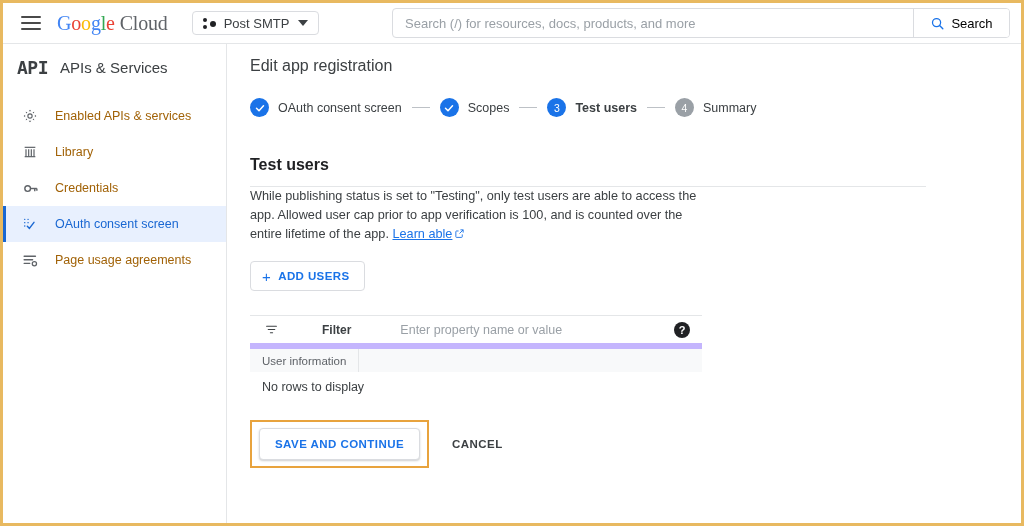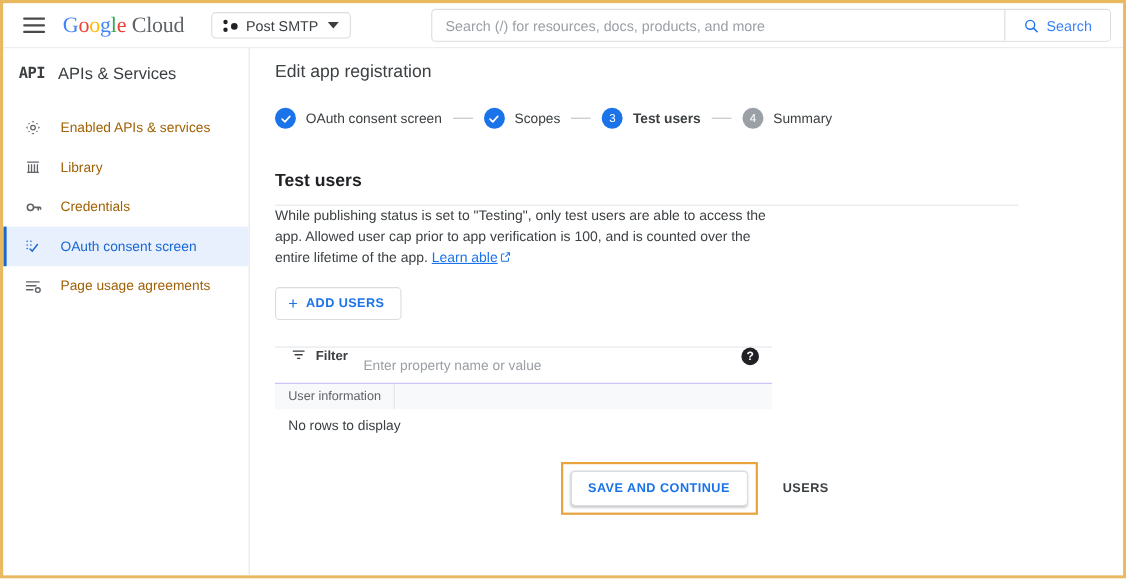--- a/index.html
+++ b/index.html
@@ -76,37 +76,37 @@
   #search-input {
     flex: 1; border: 0; outline: 0;
     padding: 0 12px; font-size: 13px; color: #3c4043;
     background: transparent;
     font-family: "Liberation Sans", sans-serif;
   }
   #search-input::placeholder { color: #9aa0a6; }
   .search-btn {
     width: 96px; border-left: 1px solid #dadce0;
     display: flex; align-items: center; justify-content: center; gap: 6px;
-    color: #3b82f6; font-size: 13px; background: #fff; cursor: pointer;
+    color: #000000; font-size: 13px; background: #fff; cursor: pointer;
   }
 
   
   #sidebar {
     position: absolute; left: 0; top: 41px;
     width: 224px; height: 479px;
     background: #fff;
     border-right: 1px solid #e4e6e8;
   }
   .side-title {
     display: flex; align-items: center; gap: 12px;
     height: 46px; padding-left: 14px;
   }
   .api-badge {
     font-family: "DejaVu Sans Mono", monospace;
-    font-size: 14px; font-weight: bold; letter-spacing: -0.5px;
+    font-size: 18px; font-weight: bold; letter-spacing: -0.5px;
     color: #3c4043;
   }
   .side-title-text { font-size: 15px; color: #3c4043; }
   .nav-list { margin-top: 8px; }
   .nav-item {
     position: relative;
     display: flex; align-items: center; gap: 16px;
     height: 36px; padding-left: 18px;
     font-size: 12.5px; color: #a16207; cursor: pointer;
   }
@@ -181,23 +181,24 @@
     cursor: pointer;
   }
   .plus { font-size: 15px; font-weight: normal; line-height: 1; }
 
   .table-card {
     margin-top: 24px;
     width: 452px;
     border-top: 1px solid #e4e6e8;
   }
   .filter-row {
-    height: 33px; display: flex; 
+    height: 33px; display: flex; align-items: center;
     padding: 0 12px 0 14px;
-    border-bottom: 1px solid #c4b5fd;
+    border-bottom: 6px solid #c4b5fd;
+    gap: 35px;
   }
   .filter-ico { width: 15px; height: 13px; margin-right: 8px; flex: none; }
   .filter-label { font-size: 12px; font-weight: bold; color: #3c4043; margin-right: 12px; }
   .filter-input {
     flex: 1; border: 0; outline: 0; background: transparent;
     font-size: 12.5px; color: #3c4043;
     font-family: "Liberation Sans", sans-serif;
   }
   .filter-input::placeholder { color: #9aa0a6; }
   .help-ico {
@@ -216,21 +217,21 @@
     padding: 0 12px 0 12px; height: 100%;
     display: flex; align-items: center;
     border-right: 1px solid #e4e6e8;
   }
   .th.filler { flex: 1; border-right: 0; }
   .empty-row {
     height: 30px; display: flex; align-items: center;
     padding-left: 12px; font-size: 12.5px; color: #3c4043;
   }
 
-  .actions { margin-top: 18px; display: flex; align-items: center; justify-content: center; }
+  .actions { margin-top: 18px; display: flex; align-items: center; }
   .highlight-box {
     border: 2px solid #e8a33d;
     padding: 6px 7px;
     display: inline-block;
   }
   .save-btn {
     height: 32px; padding: 0 15px;
     border: 1px solid #dadce0; border-radius: 4px;
     background: #fff; color: #1a73e8;
     font-size: 11.5px; font-weight: bold; letter-spacing: .45px;
@@ -436,17 +437,17 @@
         <div class="th filler"></div>
       </div>
 
       <div class="empty-row">No rows to display</div>
     </div>
 
     <div class="actions">
       <div class="highlight-box">
         <div class="save-btn">SAVE AND CONTINUE</div>
       </div>
-      <button class="cancel-btn">USERS</button>
+      <button class="cancel-btn">CANCEL</button>
     </div>
 
   </div>
 </div>
 
 </body></html>

